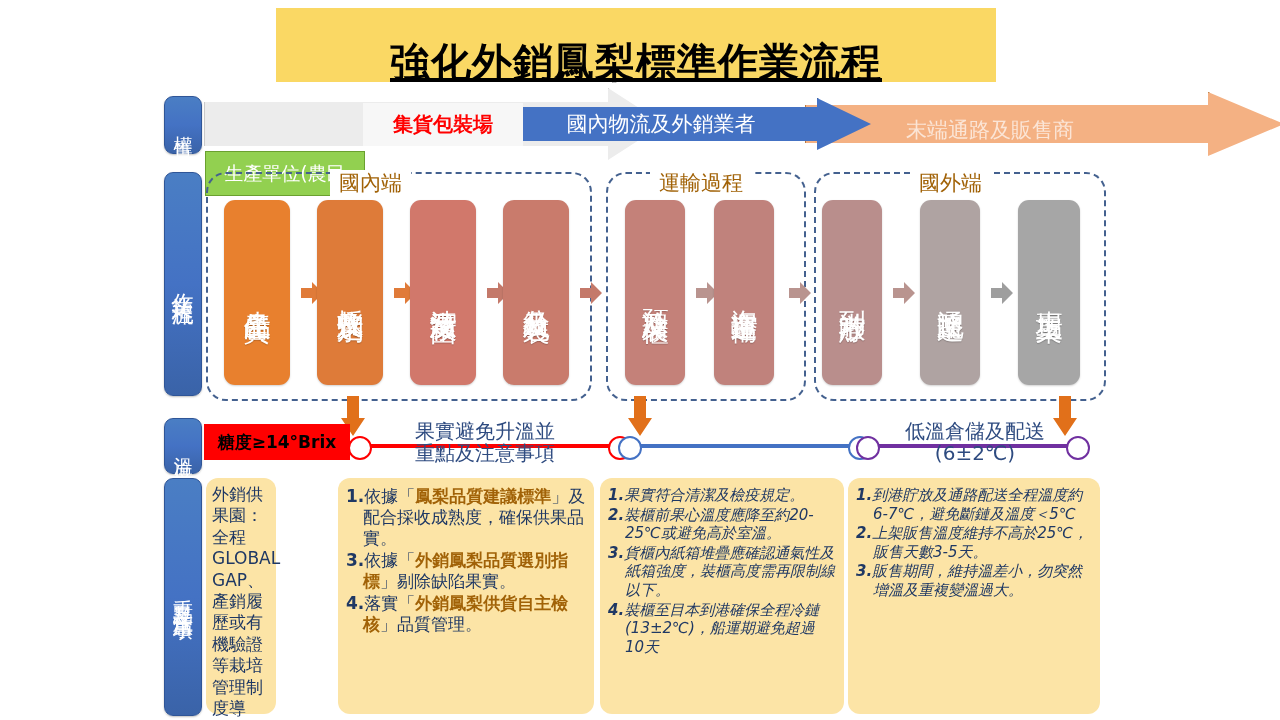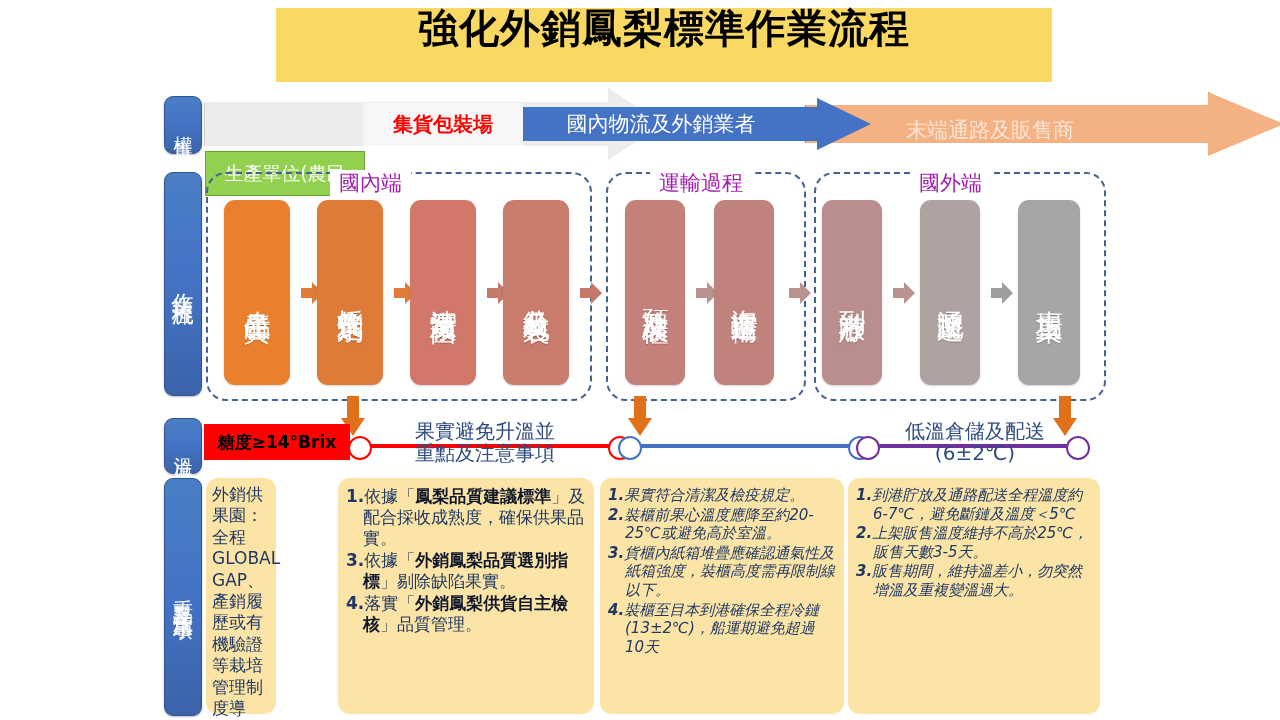--- a/index.html
+++ b/index.html
@@ -7,23 +7,23 @@
     width:1280px;height:720px;
     background:#ffffff;
     font-family:"DejaVu Sans","Liberation Sans",sans-serif;
     overflow:hidden;
     position:relative;
   }
   .abs{position:absolute;}
 
   
   #title-banner{
-    left:276px;top:8px;width:776px;height:74px;
+    left:276px;top:8px;width:720px;height:74px;
     background:#FAD864;
-    display:flex;align-items:flex-start;justify-content:center;
+    display:flex;align-items:flex-end;justify-content:center;text-decoration:underline;
   }
   #title-text{
     font-size:40px;font-weight:bold;color:#000000;
     letter-spacing:1px;line-height:1;
   }
 
   
   .vlabel{
     background:linear-gradient(180deg,#4a7ec4 0%,#4472C4 50%,#3a63a8 100%);
     border:1px solid #2f5597;
@@ -104,21 +104,21 @@
     border:2px dashed #44618f;
     border-radius:20px;
     background:transparent;
   }
   #group-domestic{left:206px;top:172px;width:382px;height:225px;}
   #group-transport{left:606px;top:172px;width:196px;height:225px;}
   #group-foreign{left:814px;top:172px;width:288px;height:225px;}
 
   .group-title{
     background:#ffffff;
-    color:#a21caf;
+    color:#a16207;
     font-size:21px;
     padding:0 9px;
     height:26px;line-height:26px;
     text-align:center;
   }
   #gt-domestic{left:330px;top:170px;}
   #gt-transport{left:650px;top:170px;}
   #gt-foreign{left:910px;top:170px;}
 
   
@@ -185,21 +185,21 @@
   }
   .note-inner.small{font-size:15px;font-style:italic;}
   .note li{
     list-style:none;
     margin:0 0 1px 0;
     padding-left:17px;
     text-indent:-17px;
   }
   .note ol{margin:0;padding:0;}
   .num{font-weight:bold;}
-  .hl{color:#0f172a;font-weight:bold;}
+  .hl{color:#a16207;font-weight:bold;}
   #note1{left:206px;top:478px;width:70px;height:236px;}
   #note1 .note-inner{padding:6px 5px 5px 6px;font-size:17px;line-height:1.26;}
   #note2{left:338px;top:478px;width:256px;height:236px;}
   #note3{left:600px;top:478px;width:244px;height:236px;}
   #note4{left:848px;top:478px;width:252px;height:236px;}
 </style>
 </head>
 <body>
 
 <div class="abs" id="title-banner">

